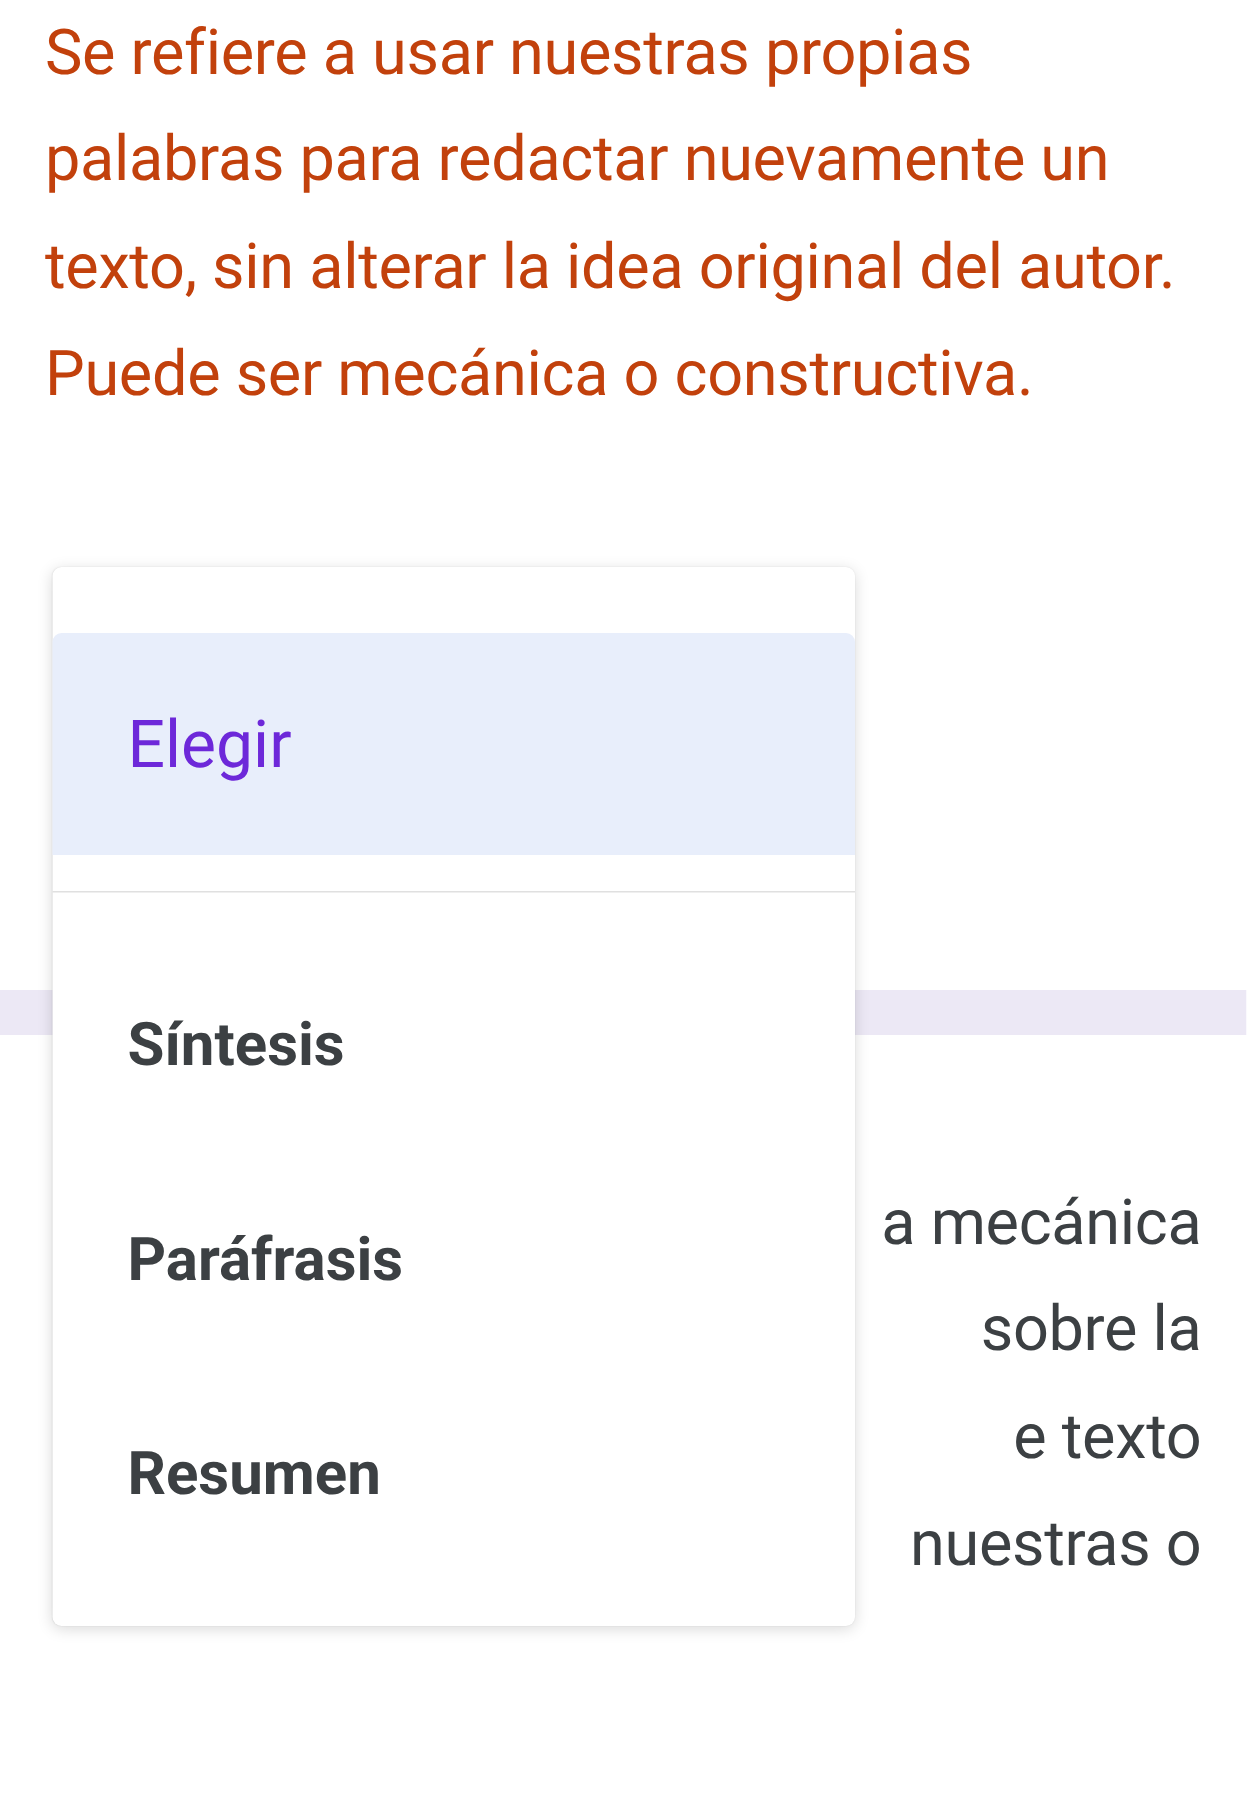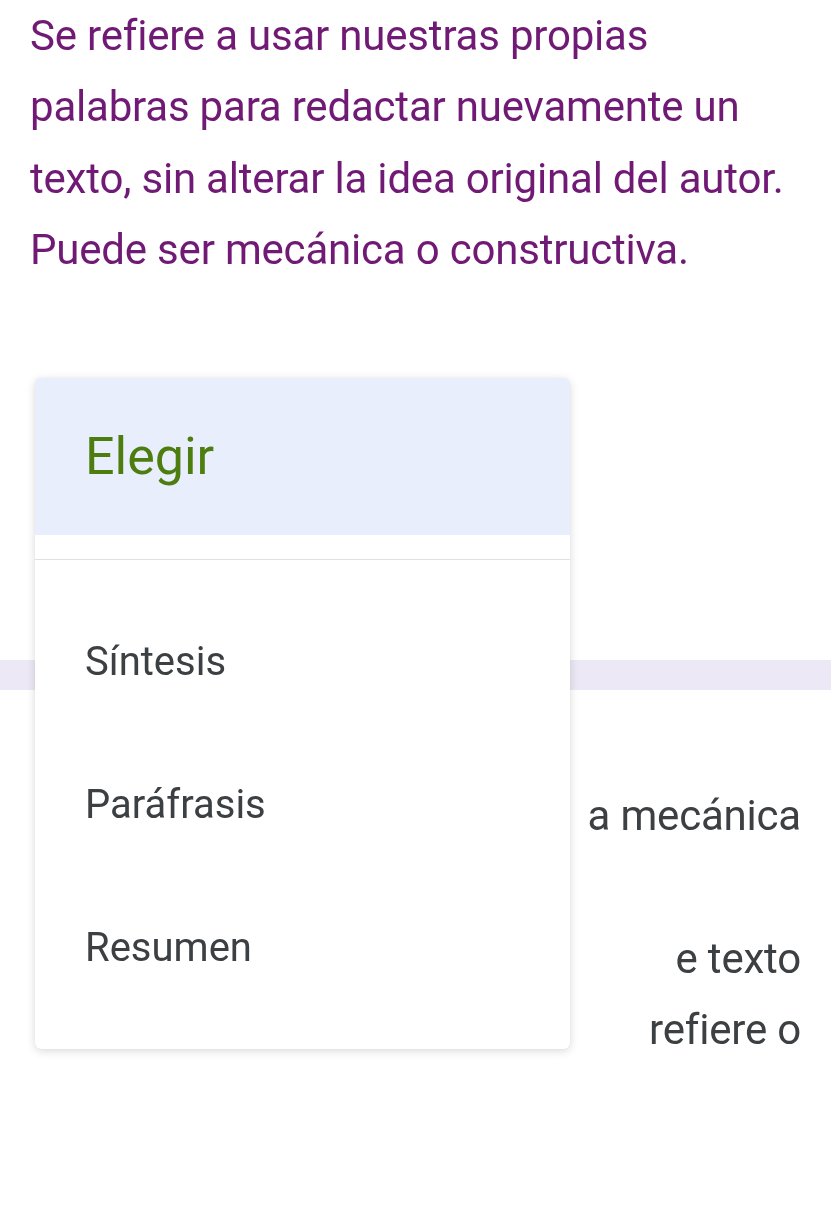--- a/index.html
+++ b/index.html
@@ -11,21 +11,21 @@
       font-family: -apple-system, BlinkMacSystemFont, 'Segoe UI', Roboto, Helvetica, Arial, sans-serif;
       background: #ffffff;
       width: 831px;
       height: 1205px;
       overflow: hidden;
       position: relative;
     }
     .question-text {
       font-size: 42px;
       line-height: 1.7;
-      color: #701a75;
+      color: #c2410c;
       padding: 0 30px;
       margin-top: 0;
       letter-spacing: -0.2px;
     }
     .divider-band {
       position: absolute;
       top: 660px;
       left: 0;
       right: 0;
       height: 30px;
@@ -47,54 +47,56 @@
       left: 35px;
       width: 535px;
       background: #ffffff;
       border-radius: 6px;
       box-shadow: 0 2px 10px rgba(0,0,0,0.15), 0 0 1px rgba(0,0,0,0.1);
       z-index: 100;
     }
     .dropdown-header {
       background: #e8eefb;
       padding: 48px 50px;
-      font-size: 52px;
-      color: #4d7c0f;
+      font-size: 44px;
+      color: #6d28d9;
       border-top-left-radius: 6px;
       border-top-right-radius: 6px;
+      margin-top: 44px;
     }
     .dropdown-divider {
       height: 1px;
       background: #e0e0e0;
       margin-top: 24px;
     }
     .dropdown-list {
       list-style: none;
       padding: 30px 0;
+      font-weight: bold;
     }
     .dropdown-item {
       padding: 48px 50px;
       font-size: 40px;
       color: #3c4043;
       cursor: pointer;
     }
   </style>
 </head>
 <body>
 
 <div class="question-text">Se refiere a usar nuestras propias palabras para redactar nuevamente un texto, sin alterar la idea original del autor. Puede ser mecánica o constructiva.</div>
 
 <div class="divider-band"></div>
 
 <div class="second-question">
   <div style="text-align: right;">
     <span>a mecánica</span><br>
-    <br>
+    <span>sobre la</span><br>
     <span>e texto</span><br>
-    <span>refiere o</span>
+    <span>nuestras o</span>
   </div>
 </div>
 
 <div class="dropdown">
   <div class="dropdown-header">Elegir</div>
   <div class="dropdown-divider"></div>
   <ul class="dropdown-list">
     <li class="dropdown-item">Síntesis</li>
     <li class="dropdown-item">Paráfrasis</li>
     <li class="dropdown-item">Resumen</li>

